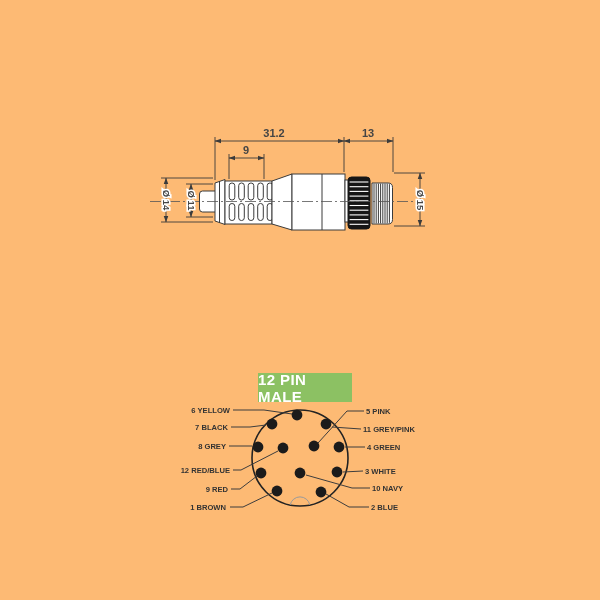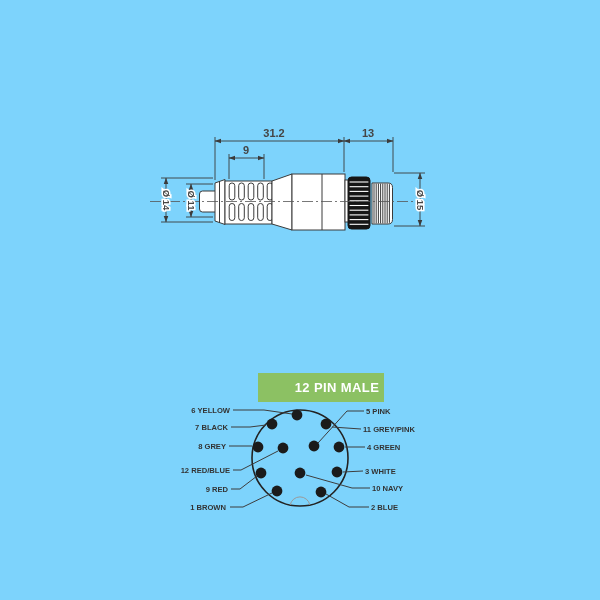--- a/index.html
+++ b/index.html
@@ -1,22 +1,22 @@
 <!DOCTYPE html>
 <html><head>
 <meta charset="utf-8">
 <style>
   html,body{margin:0;padding:0;background:#ffffff;}
-  .stage{position:relative;width:600px;height:600px;background:#7dd3fc;overflow:hidden;
+  .stage{position:relative;width:600px;height:600px;background:#fdba74;overflow:hidden;
          font-family:"Liberation Sans",sans-serif;}
   svg{position:absolute;left:0;top:0;}
   .badge{position:absolute;left:258px;top:373px;width:94px;height:29px;
          display:flex;align-items:center;justify-content:center;
-         background:#8cc163;color:#fff;font-weight:bold;font-size:13px;
-         letter-spacing:.4px;font-family:"Liberation Sans",sans-serif;padding-left:32px;}
+         background:#8cc163;color:#fff;font-weight:bold;font-size:15px;
+         letter-spacing:.4px;font-family:"Liberation Sans",sans-serif;}
   text{font-family:"Liberation Sans",sans-serif;}
   .dimtxt{font-size:11px;font-weight:bold;fill:#454545;}
   .diatxt{font-size:9.5px;font-weight:bold;fill:#454545;paint-order:stroke;stroke:#ffffff;stroke-width:3px;}
   .pinlbl{font-size:7.6px;font-weight:bold;fill:#333;}
 </style>
 </head>
 <body>
 
 <div class="stage">
 

